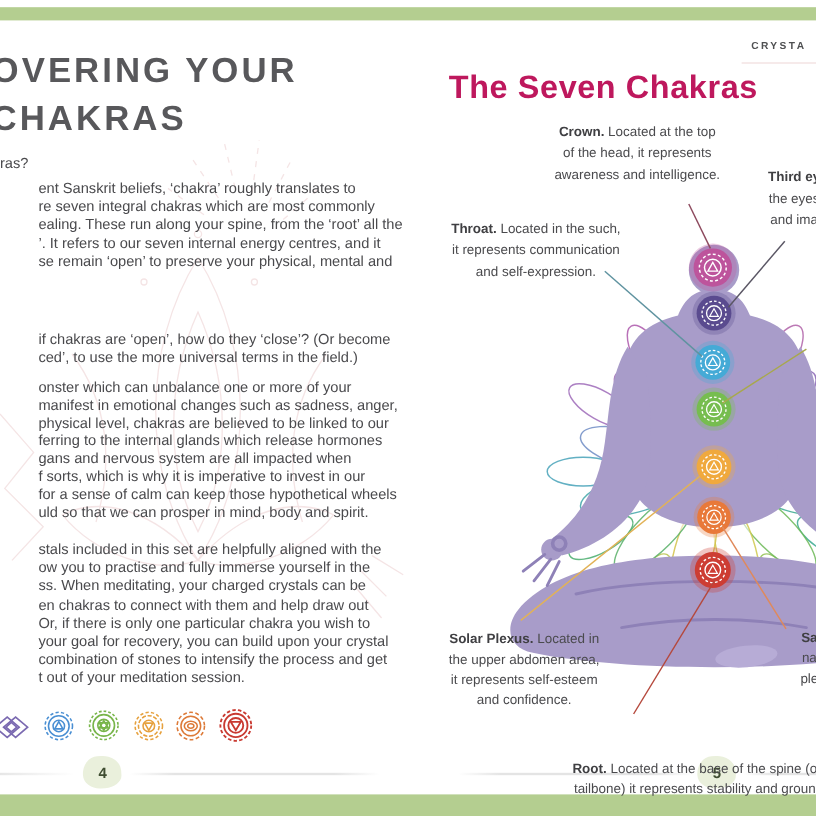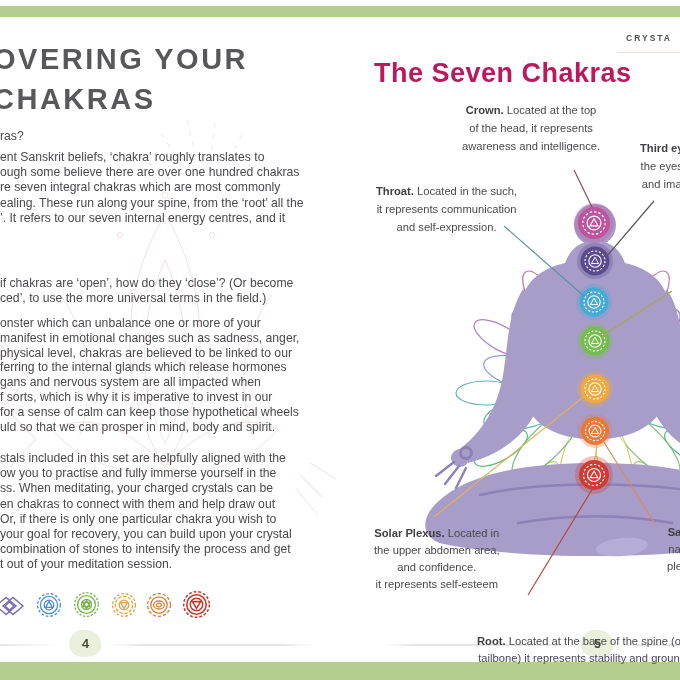--- a/index.html
+++ b/index.html
@@ -14,21 +14,21 @@
   .band.top{top:6px;height:11px;}
   .band.bottom{top:662px;height:18px;}
 
   
   .big-title{
     left:-7px;width:360px;color:#58585b;font-weight:800;
     font-size:29px;letter-spacing:2.5px;line-height:40px;z-index:3;
   }
   .lead{left:0;top:129px;font-size:12.2px;z-index:3;}
   .para{left:0;width:330px;font-size:12.2px;line-height:15.2px;z-index:3;}
-  .para div{white-space:nowrap;}
+  .para div{white-space:nowrap;padding-left:32px;}
 
   
   .faint{z-index:1;}
 
   
   .rule{top:644px;height:1.5px;z-index:2;}
   .blob{
     top:630px;width:32px;height:27px;background:#eaf0dc;
     border-radius:45% 55% 50% 50% / 62% 55% 42% 50%;
     display:flex;align-items:center;justify-content:center;
@@ -86,24 +86,24 @@
   </svg>
 
   <div class="abs big-title" style="top:39px;">
     <div>OVERING YOUR</div>
     <div>CHAKRAS</div>
   </div>
 
   <div class="abs lead">ras?</div>
   <div class="abs para" style="top:150px;">
       <div>ent Sanskrit beliefs, ‘chakra’ roughly translates to</div>
-      <div>ough some believe there are over one hundred chakras</div>
       <div>re seven integral chakras which are most commonly</div>
       <div>ealing. These run along your spine, from the ‘root’ all the</div>
       <div>’. It refers to our seven internal energy centres, and it</div>
+      <div>se remain ‘open’ to preserve your physical, mental and</div>
     </div>
   <div class="abs para" style="top:276px;">
       <div>if chakras are ‘open’, how do they ‘close’? (Or become</div>
       <div>ced’, to use the more universal terms in the field.)</div>
     </div>
   <div class="abs para" style="top:316px;line-height:14.8px;">
       <div>onster which can unbalance one or more of your</div>
       <div>manifest in emotional changes such as sadness, anger,</div>
       <div>physical level, chakras are believed to be linked to our</div>
       <div>ferring to the internal glands which release hormones</div>
@@ -316,22 +316,22 @@
     <div><b>Throat.</b><span> Located in the such,</span></div>
     <div>
         <div>it represents communication</div>
         <div>and self-expression.</div>
       </div>
   </div>
   <div class="abs label" style="left:374px;top:525px;line-height:17px;">
     <div><b>Solar Plexus.</b><span> Located in</span></div>
     <div>
         <div>the upper abdomen area,</div>
+        <div>it represents self-esteem</div>
         <div>and confidence.</div>
-        <div>it represents self-esteem</div>
       </div>
   </div>
   <div class="abs label" style="left:667px;top:524px;line-height:17px;">
     <div><b>Sa</b><span></span></div>
     <div>
         <div>na</div>
         <div>ple</div>
       </div>
   </div>
   <div class="abs label" style="left:477px;top:589px;line-height:17px;margin-top:44px;">

